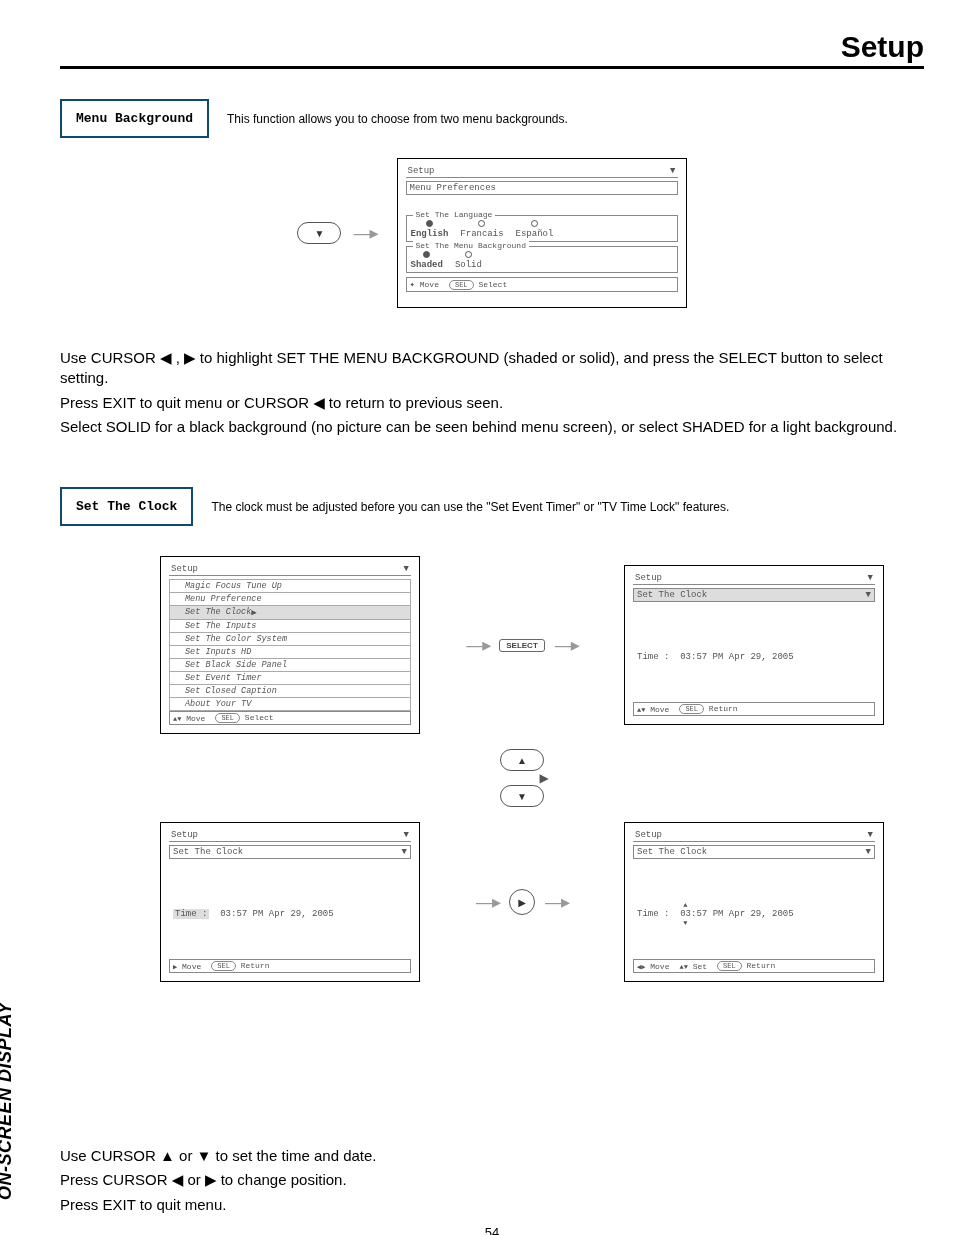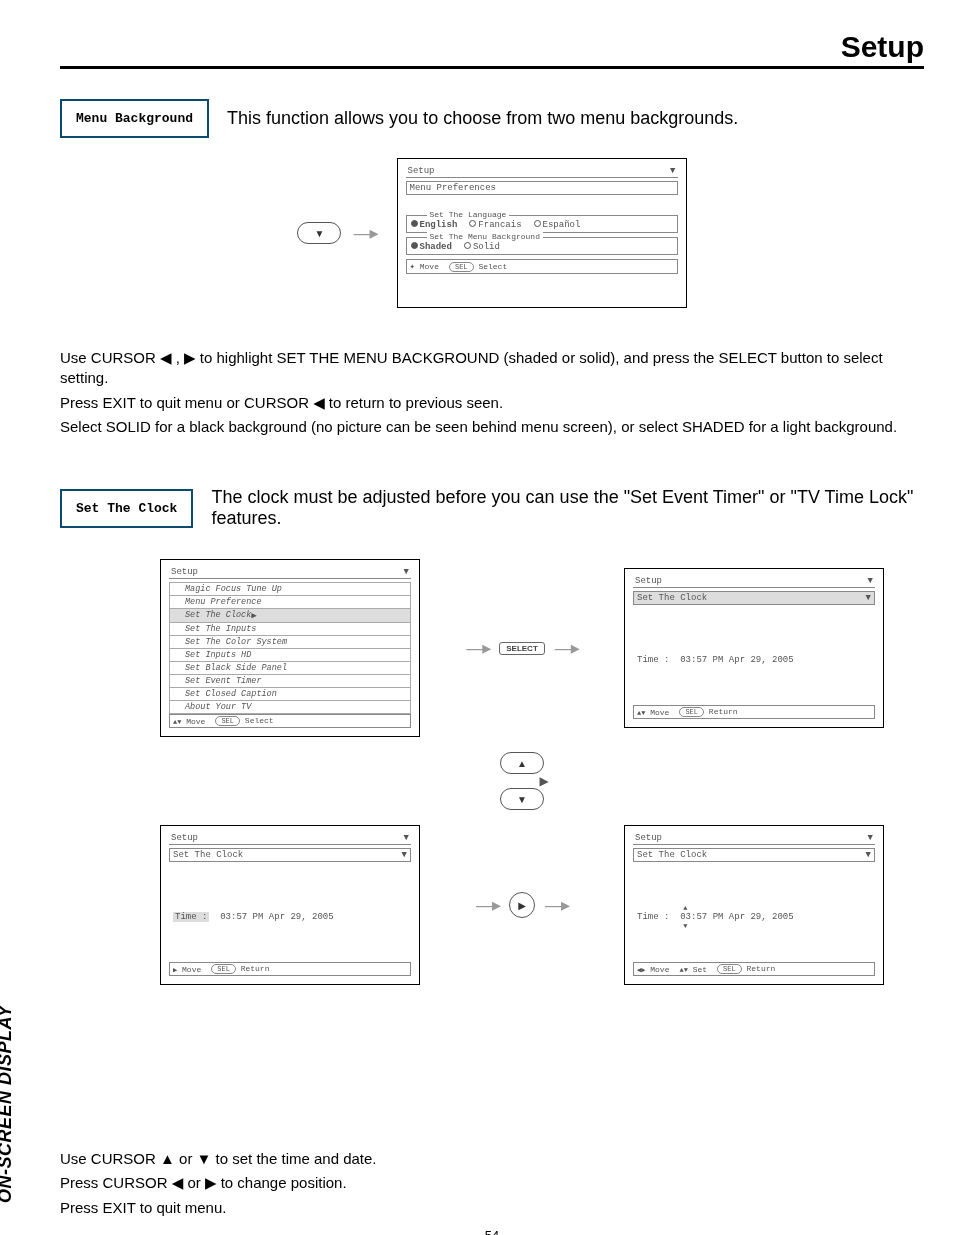--- a/index.html
+++ b/index.html
@@ -28,21 +28,21 @@
     margin-bottom: 10px;
   }
   .callout {
     border: 2px solid #0c4a6e;
     padding: 10px 14px;
     font-family: "Courier New", monospace;
     font-weight: bold;
     font-size: 13px;
     white-space: nowrap;
   }
-  .intro-text { font-size: 18px; }
+  .intro-text { font-size: 12px; }
   .osd-wrap {
     display: flex;
     justify-content: center;
     align-items: center;
     gap: 20px;
     margin: 20px 0 40px;
   }
   .remote-btn {
     width: 44px; height: 22px;
     border: 1px solid #555;
@@ -88,27 +88,27 @@
   }
   .osd-sub.hi { background: #ddd; }
   .osd-group {
     border: 1px solid #888;
     padding: 4px 4px 2px;
     margin-bottom: 4px;
     position: relative;
   }
   .group-label {
     position: absolute;
-    top: -6px; left: 20px;
+    top: -6px; left: 6px;
     background: #fff;
     padding: 0 3px;
     font-size: 8px;
   }
   .radios { display: flex; gap: 12px; }
-  .radio-opt { display: flex; align-items: flex-start; gap: 2px; }
+  .radio-opt { display: flex; align-items: center; gap: 2px; flex-direction: column; }
   .radio-dot {
     width: 7px; height: 7px;
     border: 1px solid #555;
     border-radius: 50%;
     display: inline-block;
   }
   .radio-dot.filled { background: #555; }
   .osd-footer {
     border: 1px solid #888;
     padding: 1px 3px;

